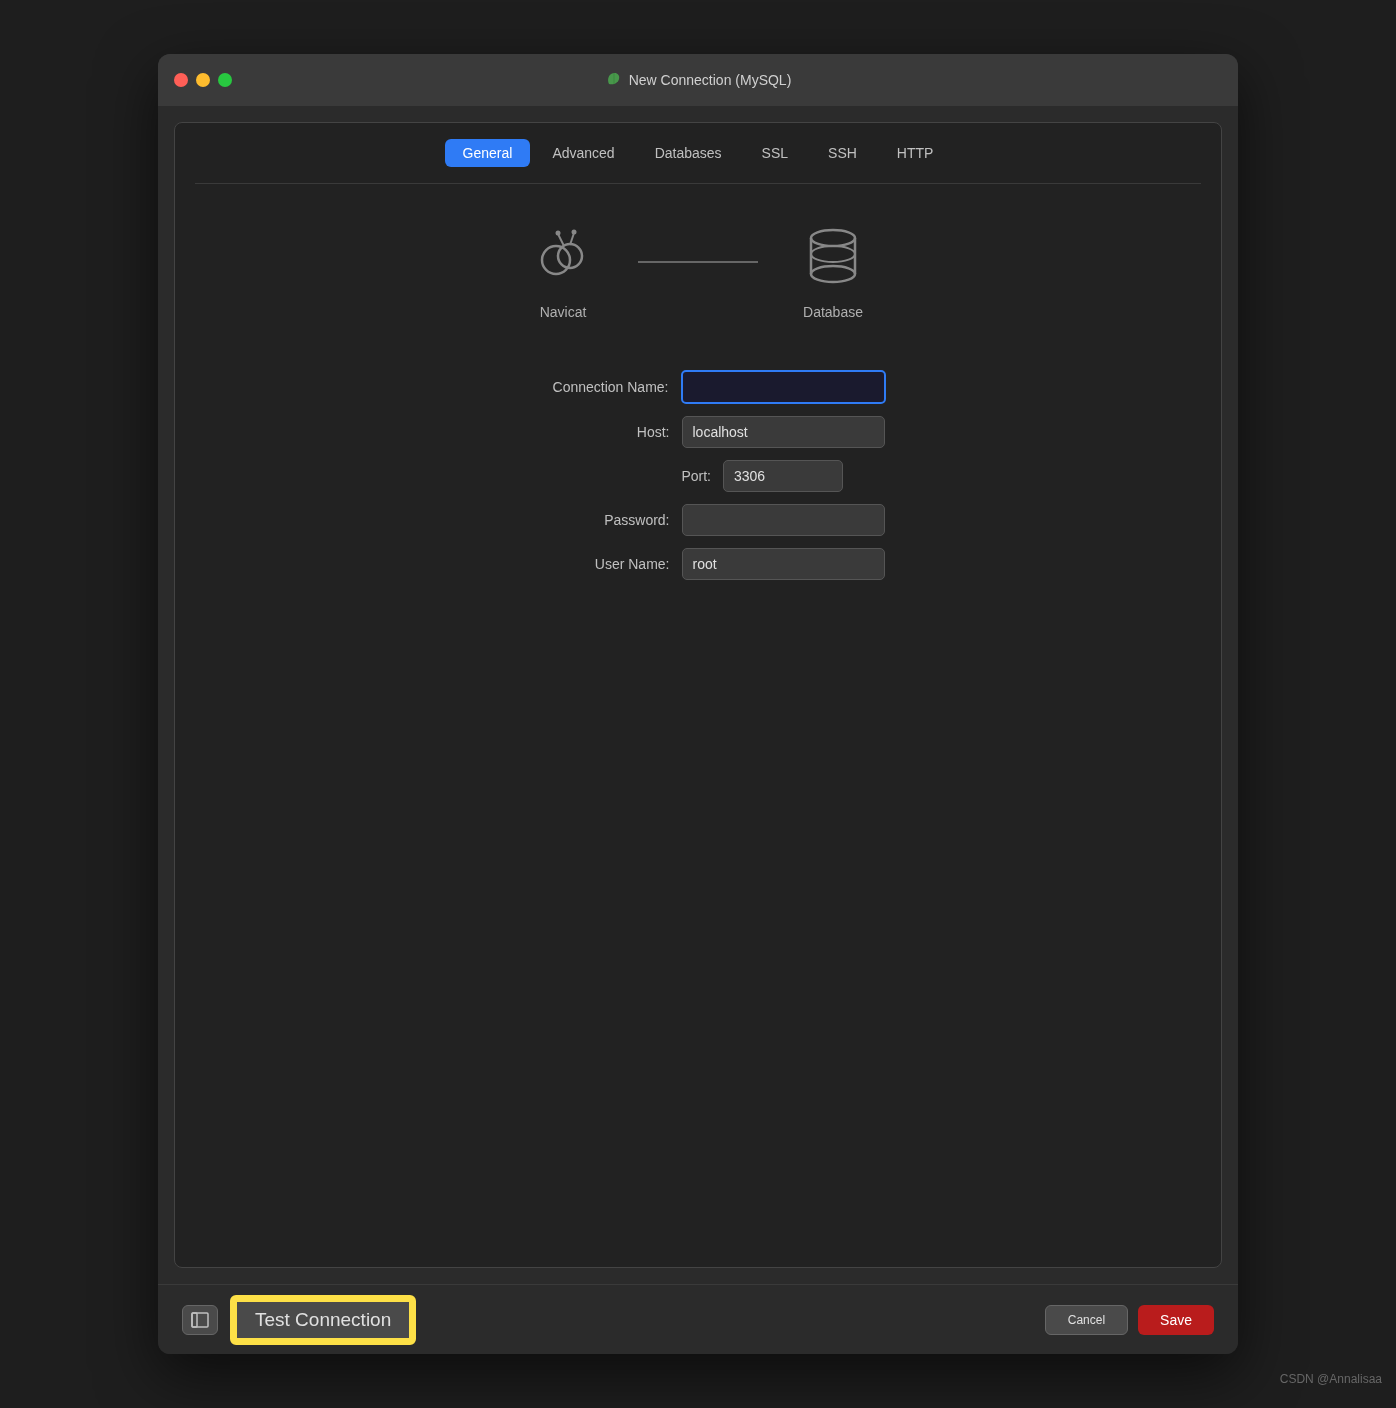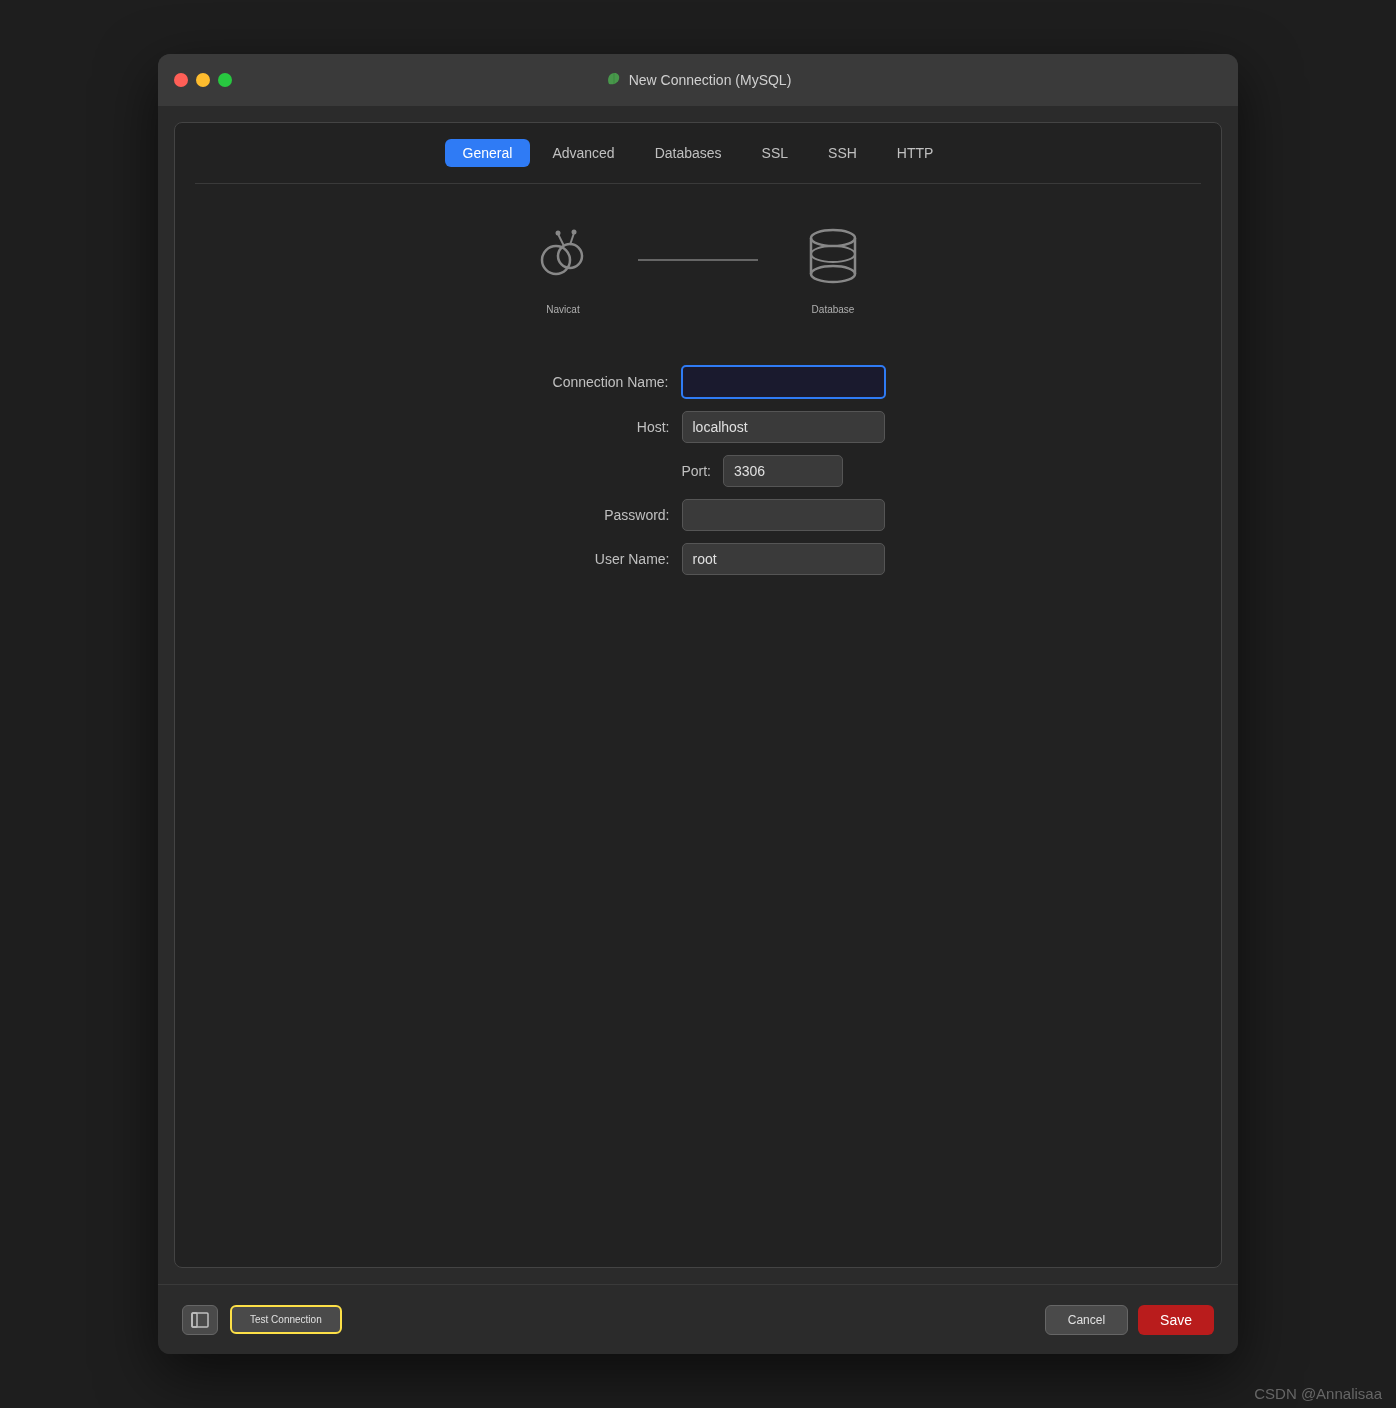--- a/index.html
+++ b/index.html
@@ -124,21 +124,21 @@
       gap: 40px;
       margin-bottom: 50px;
     }
 
     .diagram-item {
       display: flex;
       flex-direction: column;
       align-items: center;
       gap: 10px;
       color: #b0b0b0;
-      font-size: 10px;
+      font-size: 14px;
     }
 
     .diagram-icon {
       width: 70px;
       height: 70px;
       display: flex;
       align-items: center;
       justify-content: center;
       color: #888888;
     }
@@ -245,25 +245,25 @@
       display: flex;
       align-items: center;
       justify-content: center;
       cursor: pointer;
       color: #c0c0c0;
       font-size: 16px;
     }
 
     .test-connection-btn {
       background: #4a4a4a;
-      border: 2px solid #fde047;
+      border: 7px solid #fde047;
       border-radius: 6px;
       padding: 7px 18px;
       color: #e0e0e0;
-      font-size: 10px;
+      font-size: 19px;
       cursor: pointer;
     }
 
     .bottom-right {
       display: flex;
       gap: 10px;
       align-items: center;
     }
 
     .cancel-btn {
@@ -282,24 +282,24 @@
       border-radius: 6px;
       padding: 7px 22px;
       color: #ffffff;
       font-size: 14px;
       cursor: pointer;
       font-weight: 500;
     }
 
     .watermark {
       position: absolute;
-      bottom: 6px;
+      bottom: 22px;
       right: 14px;
       color: #666666;
-      font-size: 15px;
+      font-size: 12px;
     }
   </style>
 </head>
 <body>
 
 <div class="window">
 
   <div class="title-bar">
     <div class="traffic-lights">
       <div class="traffic-light close"></div>

